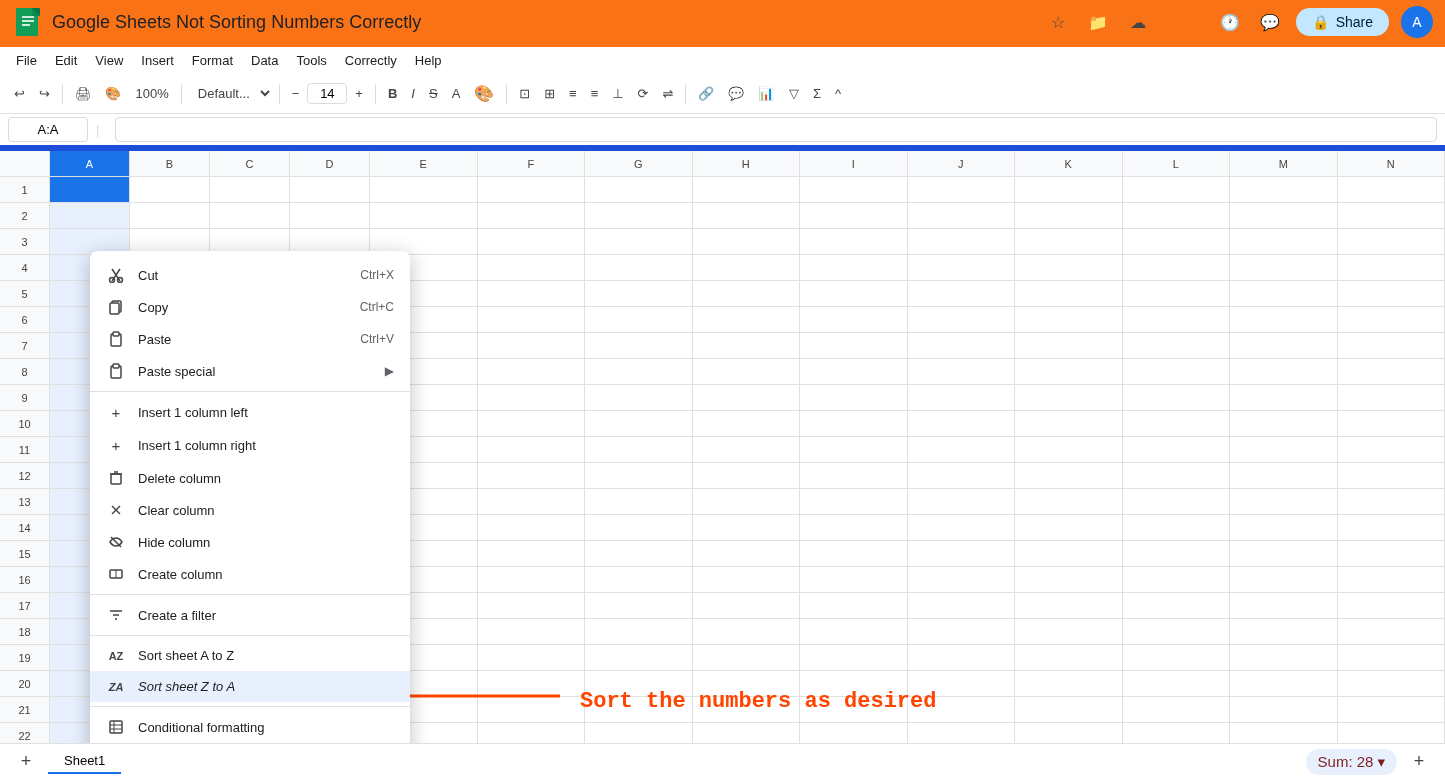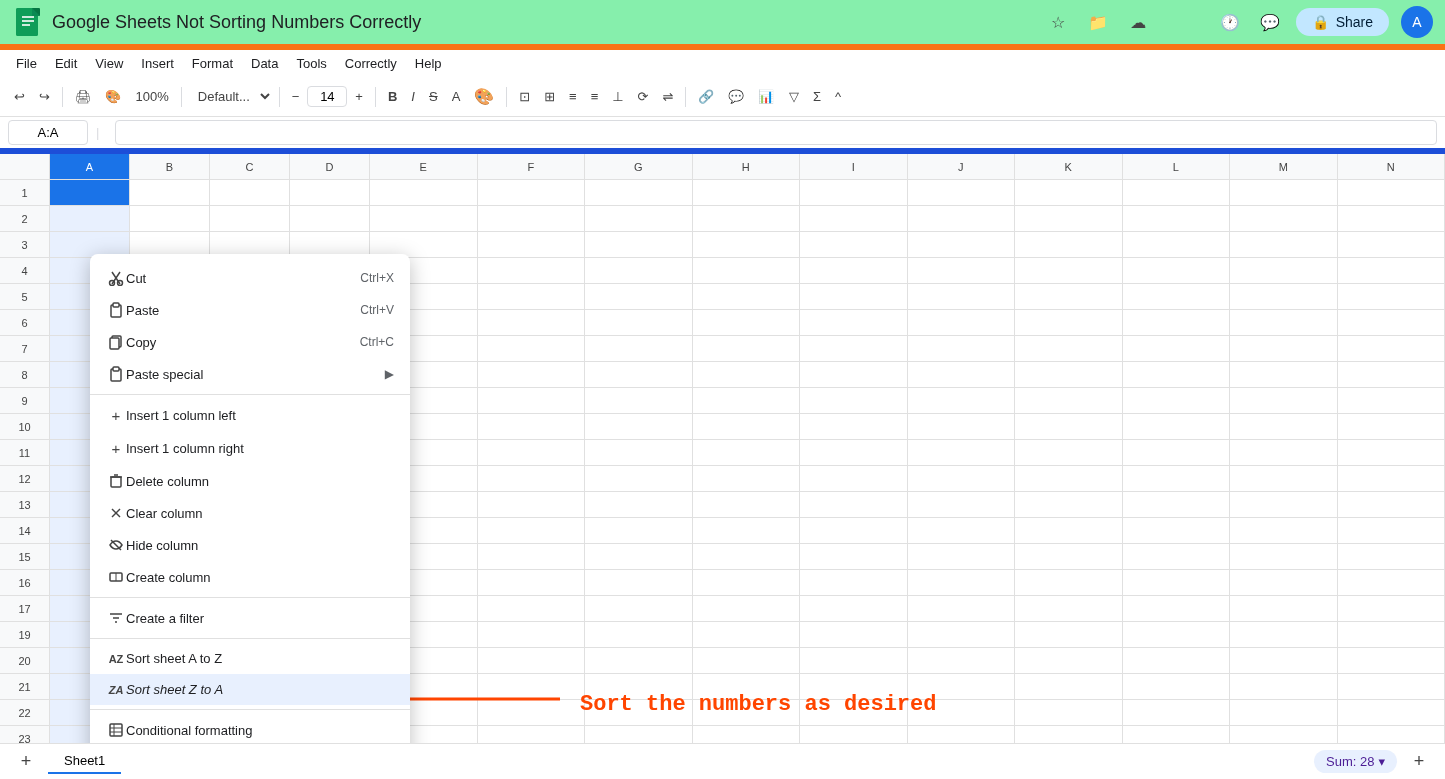--- a/index.html
+++ b/index.html
@@ -1,19 +1,19 @@
 <!DOCTYPE html>
 <html><head>
   <meta charset="utf-8">
   <style>
     * { margin: 0; padding: 0; box-sizing: border-box; }
     body { font-family: 'Arial', sans-serif; font-size: 13px; background: #fff; width: 1445px; height: 779px; overflow: hidden; }
 
     
-    #top-bar { display: flex; align-items: center; padding: 6px 12px; gap: 8px; background: #86efac; border-bottom: 6px solid #f97316; }
+    #top-bar { display: flex; align-items: center; padding: 6px 12px; gap: 8px; background: #f97316; border-bottom: 3px solid #f97316; }
     #app-icon { width: 32px; height: 32px; display: flex; align-items: center; justify-content: center; }
     #app-icon svg { width: 28px; height: 28px; }
     #doc-title { font-size: 18px; color: #202124; font-weight: 400; flex: 1; }
     #top-actions { display: flex; align-items: center; gap: 12px; }
     #top-actions .icon-btn { width: 28px; height: 28px; display: flex; align-items: center; justify-content: center; cursor: pointer; border-radius: 50%; color: #444; font-size: 16px; }
     #share-btn { background: #c2e7ff; border: none; border-radius: 20px; padding: 6px 16px; font-size: 14px; cursor: pointer; display: flex; align-items: center; gap: 6px; color: #001d35; font-weight: 500; }
     #avatar { width: 32px; height: 32px; border-radius: 50%; background: #1a73e8; color: white; display: flex; align-items: center; justify-content: center; font-size: 14px; font-weight: 500; }
 
     
     #menu-bar { display: flex; align-items: center; padding: 2px 8px; gap: 2px; background: #fff; }
@@ -38,38 +38,38 @@
 
     
     #grid-body { overflow: auto; flex: 1; }
     .grid-row { display: flex; border-bottom: 1px solid #e0e0e0; }
     .row-num { width: 50px; min-width: 50px; height: 25px; display: flex; align-items: center; justify-content: center; font-size: 11px; color: #444; border-right: 1px solid #e0e0e0; background: #f8f9fa; }
     .cell { flex: 1; height: 25px; border-right: 1px solid #e0e0e0; padding: 0 4px; font-size: 13px; overflow: hidden; }
     .cell.selected-col { background: #e8f0fe; }
 
     
     #context-menu { position: absolute; left: 90px; top: 100px; width: 320px; background: #fff; border-radius: 8px; box-shadow: 0 4px 20px rgba(0,0,0,0.25); z-index: 100; padding: 8px 0; }
-    .cm-item { display: flex; align-items: center; padding: 8px 16px; cursor: pointer; font-size: 13px; color: #202124; }
+    .cm-item { display: flex; align-items: center; padding: 8px 16px; cursor: pointer; font-size: 13px; color: #202124; gap: 12px; }
     .cm-item .cm-icon { width: 20px; display: flex; align-items: center; justify-content: center; color: #444; font-size: 15px; }
     .cm-item .cm-label { flex: 1; }
     .cm-item .cm-shortcut { color: #5f6368; font-size: 12px; }
     .cm-item .cm-arrow { color: #5f6368; font-size: 12px; }
     .cm-divider { height: 1px; background: #e0e0e0; margin: 4px 0; }
     .cm-item.highlighted { background: #e8f0fe; font-style: italic; }
 
     
     #annotation { position: absolute; left: 250px; top: 520px; pointer-events: none; }
     #annotation svg { position: absolute; left: 0; top: 0; }
     #annotation-text { position: absolute; left: 330px; top: 18px; color: #ff4500; font-size: 22px; font-family: 'Courier New', monospace; font-weight: bold; white-space: nowrap; }
 
     
     #bottom-bar { display: flex; align-items: center; padding: 4px 12px; border-top: 1px solid #e0e0e0; background: #fff; gap: 8px; height: 36px; }
     #add-sheet-btn { width: 28px; height: 28px; display: flex; align-items: center; justify-content: center; cursor: pointer; border-radius: 50%; color: #444; font-size: 18px; }
     #sheet-tab { background: #fff; border-bottom: 2px solid #1a73e8; padding: 4px 16px; font-size: 13px; cursor: pointer; border-radius: 4px 4px 0 0; }
-    #sum-badge { margin-left: auto; background: #e8f0fe; border-radius: 16px; padding: 4px 12px; font-size: 13px; color: #4c1d95; display: flex; gap: 4px; }
+    #sum-badge { margin-left: auto; background: #e8f0fe; border-radius: 16px; padding: 4px 12px; font-size: 15px; color: #7f1d1d; display: flex; gap: 4px; }
     #add-col-btn { width: 28px; height: 28px; display: flex; align-items: center; justify-content: center; cursor: pointer; color: #444; font-size: 18px; }
 
     .main-layout { display: flex; flex-direction: column; height: 100vh; }
     .spreadsheet-area { display: flex; flex-direction: column; flex: 1; overflow: hidden; }
     .addr-toolbar { display: flex; align-items: center; padding: 3px 8px; gap: 8px; border-bottom: 6px solid #1d4ed8; }
   </style>
 </head>
 <body>
 
 <div class="main-layout">
@@ -463,20 +463,37 @@
             <div class="cell"></div>
             <div class="cell"></div>
             <div class="cell"></div>
             <div class="cell"></div>
             <div class="cell"></div>
             <div class="cell"></div>
             <div class="cell"></div>
             <div class="cell"></div>
           </div>
           <div class="grid-row">
+            <div class="row-num">18</div>
+            <div class="cell selected-col" style="max-width: 80px; min-width: 80px;"></div>
+            <div class="cell" style="max-width: 80px; min-width: 80px;"></div>
+            <div class="cell" style="max-width: 80px; min-width: 80px;"></div>
+            <div class="cell" style="max-width: 80px; min-width: 80px;"></div>
+            <div class="cell"></div>
+            <div class="cell"></div>
+            <div class="cell"></div>
+            <div class="cell"></div>
+            <div class="cell"></div>
+            <div class="cell"></div>
+            <div class="cell"></div>
+            <div class="cell"></div>
+            <div class="cell"></div>
+            <div class="cell"></div>
+          </div>
+          <div class="grid-row">
             <div class="row-num">19</div>
             <div class="cell selected-col" style="max-width: 80px; min-width: 80px;"></div>
             <div class="cell" style="max-width: 80px; min-width: 80px;"></div>
             <div class="cell" style="max-width: 80px; min-width: 80px;"></div>
             <div class="cell" style="max-width: 80px; min-width: 80px;"></div>
             <div class="cell"></div>
             <div class="cell"></div>
             <div class="cell"></div>
             <div class="cell"></div>
             <div class="cell"></div>
@@ -565,36 +582,36 @@
               <circle cx="4" cy="13" r="2.5" stroke="#444" stroke-width="1.5" fill="none"></circle>
               <circle cx="12" cy="13" r="2.5" stroke="#444" stroke-width="1.5" fill="none"></circle>
             </svg>
           </span>
           <span class="cm-label">Cut</span>
           <span class="cm-shortcut">Ctrl+X</span>
         </div>
         <div class="cm-item">
           <span class="cm-icon">
             <svg width="16" height="16" viewBox="0 0 16 16">
+              <rect x="4" y="2" width="9" height="11" rx="1" stroke="#444" stroke-width="1.5" fill="none"></rect>
+              <rect x="2" y="4" width="9" height="11" rx="1" stroke="#444" stroke-width="1.5" fill="white"></rect>
+            </svg>
+          </span>
+          <span class="cm-label">Copy</span>
+          <span class="cm-shortcut">Ctrl+C</span>
+        </div>
+        <div class="cm-item">
+          <span class="cm-icon">
+            <svg width="16" height="16" viewBox="0 0 16 16">
               <rect x="3" y="3" width="10" height="12" rx="1" stroke="#444" stroke-width="1.5" fill="none"></rect>
               <rect x="5" y="1" width="6" height="4" rx="1" stroke="#444" stroke-width="1.5" fill="white"></rect>
             </svg>
           </span>
           <span class="cm-label">Paste</span>
           <span class="cm-shortcut">Ctrl+V</span>
-        </div>
-        <div class="cm-item">
-          <span class="cm-icon">
-            <svg width="16" height="16" viewBox="0 0 16 16">
-              <rect x="4" y="2" width="9" height="11" rx="1" stroke="#444" stroke-width="1.5" fill="none"></rect>
-              <rect x="2" y="4" width="9" height="11" rx="1" stroke="#444" stroke-width="1.5" fill="white"></rect>
-            </svg>
-          </span>
-          <span class="cm-label">Copy</span>
-          <span class="cm-shortcut">Ctrl+C</span>
         </div>
         <div class="cm-item">
           <span class="cm-icon">
             <svg width="16" height="16" viewBox="0 0 16 16">
               <rect x="3" y="3" width="10" height="12" rx="1" stroke="#444" stroke-width="1.5" fill="none"></rect>
               <rect x="5" y="1" width="6" height="4" rx="1" stroke="#444" stroke-width="1.5" fill="white"></rect>
             </svg>
           </span>
           <span class="cm-label">Paste special</span>
           <span class="cm-arrow">▶</span>

